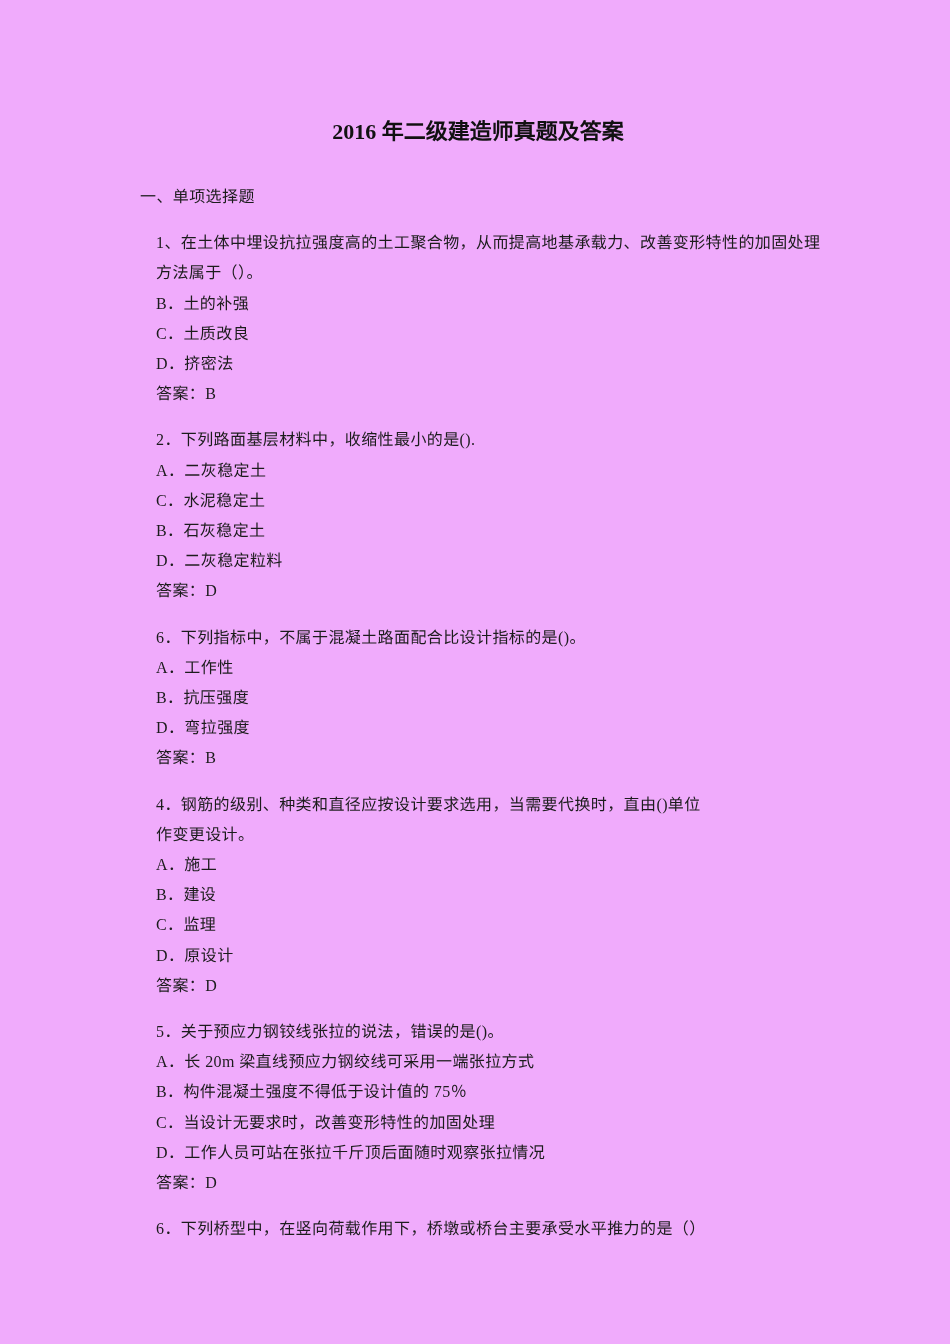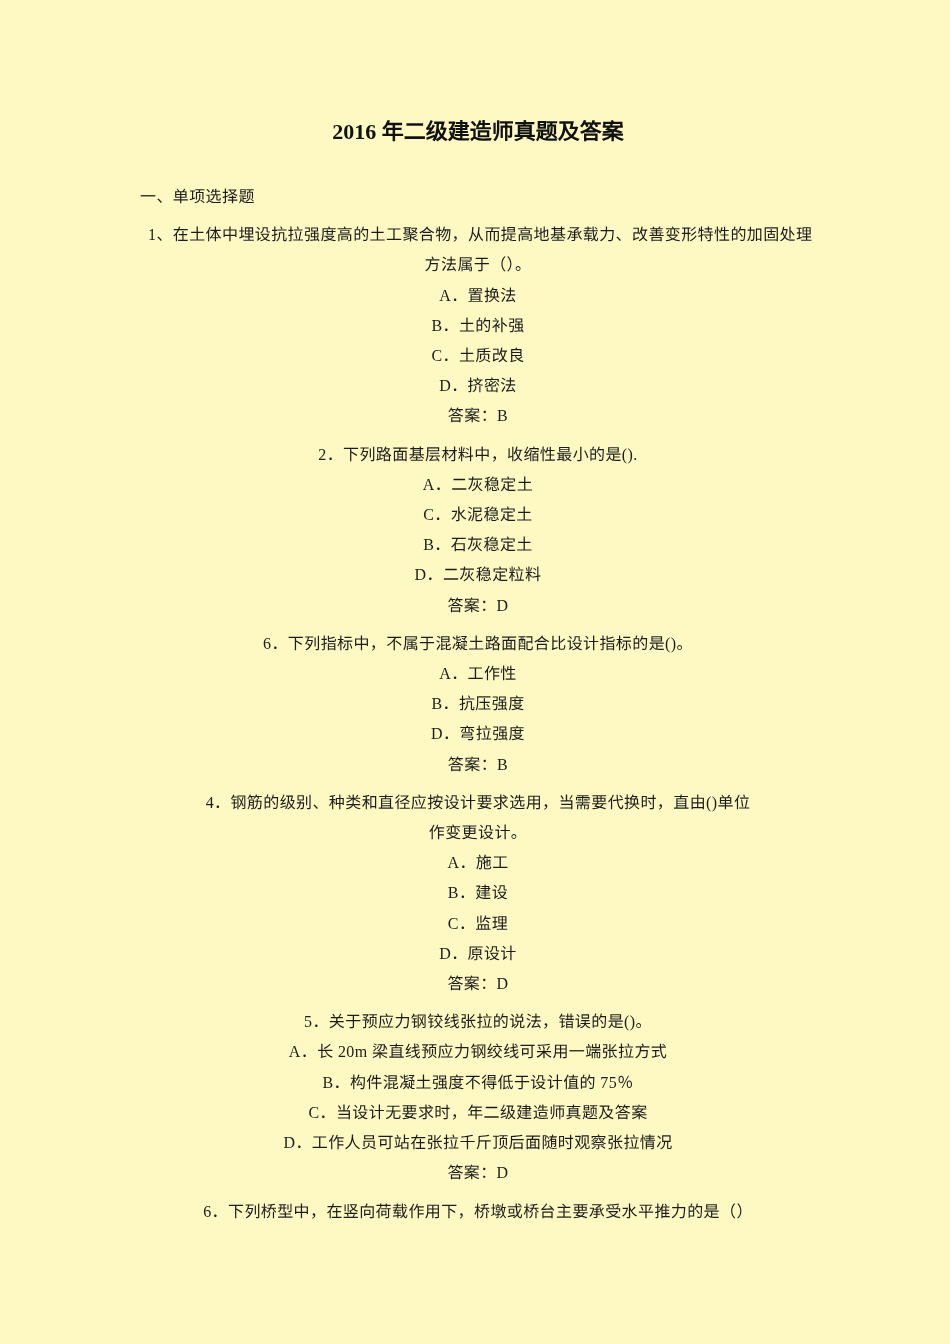--- a/index.html
+++ b/index.html
@@ -4,21 +4,21 @@
 <style>
   html, body {
     margin: 0;
     padding: 0;
     background: #ffffff;
   }
   #page {
     position: relative;
     width: 950px;
     height: 1344px;
-    background: #fef9c3;
+    background: #f0abfc;
     overflow: hidden;
     font-family: "Liberation Serif", "DejaVu Serif", serif;
     color: #1a1a1a;
   }
   #content {
     position: absolute;
     left: 140px;
     top: 0;
     width: 676px;
     padding-top: 118px;
@@ -32,37 +32,35 @@
     color: #111111;
   }
   .line {
     font-size: 16px;
     line-height: 30.2px;
     letter-spacing: 0.4px;
     white-space: nowrap;
     color: #1c1c1c;
   }
   .question-block {
-    margin: 8px;
+    margin: 16px;
     padding: 0;
-    text-align: center;
   }
 </style>
 </head>
 <body>
 
 <div id="page">
   <div id="content">
     <h1 class="doc-title">2016 年二级建造师真题及答案</h1>
     <div class="line">一、单项选择题</div>
     <div id="questions-container">
         <div class="question-block">
           <div class="line">1、在土体中埋设抗拉强度高的土工聚合物，从而提高地基承载力、改善变形特性的加固处理</div>
           <div class="line">方法属于（）。</div>
-          <div class="line">A．置换法</div>
           <div class="line">B．土的补强</div>
           <div class="line">C．土质改良</div>
           <div class="line">D．挤密法</div>
           <div class="line">答案：B</div>
         </div>
         <div class="question-block">
           <div class="line">2．下列路面基层材料中，收缩性最小的是().</div>
           <div class="line">A．二灰稳定土</div>
           <div class="line">C．水泥稳定土</div>
           <div class="line">B．石灰稳定土</div>
@@ -82,21 +80,21 @@
           <div class="line">A．施工</div>
           <div class="line">B．建设</div>
           <div class="line">C．监理</div>
           <div class="line">D．原设计</div>
           <div class="line">答案：D</div>
         </div>
         <div class="question-block">
           <div class="line">5．关于预应力钢铰线张拉的说法，错误的是()。</div>
           <div class="line">A．长 20m 梁直线预应力钢绞线可采用一端张拉方式</div>
           <div class="line">B．构件混凝土强度不得低于设计值的 75％</div>
-          <div class="line">C．当设计无要求时，年二级建造师真题及答案</div>
+          <div class="line">C．当设计无要求时，改善变形特性的加固处理</div>
           <div class="line">D．工作人员可站在张拉千斤顶后面随时观察张拉情况</div>
           <div class="line">答案：D</div>
         </div>
         <div class="question-block">
           <div class="line">6．下列桥型中，在竖向荷载作用下，桥墩或桥台主要承受水平推力的是（）</div>
         </div>
       </div>
   </div>
 </div>
 

